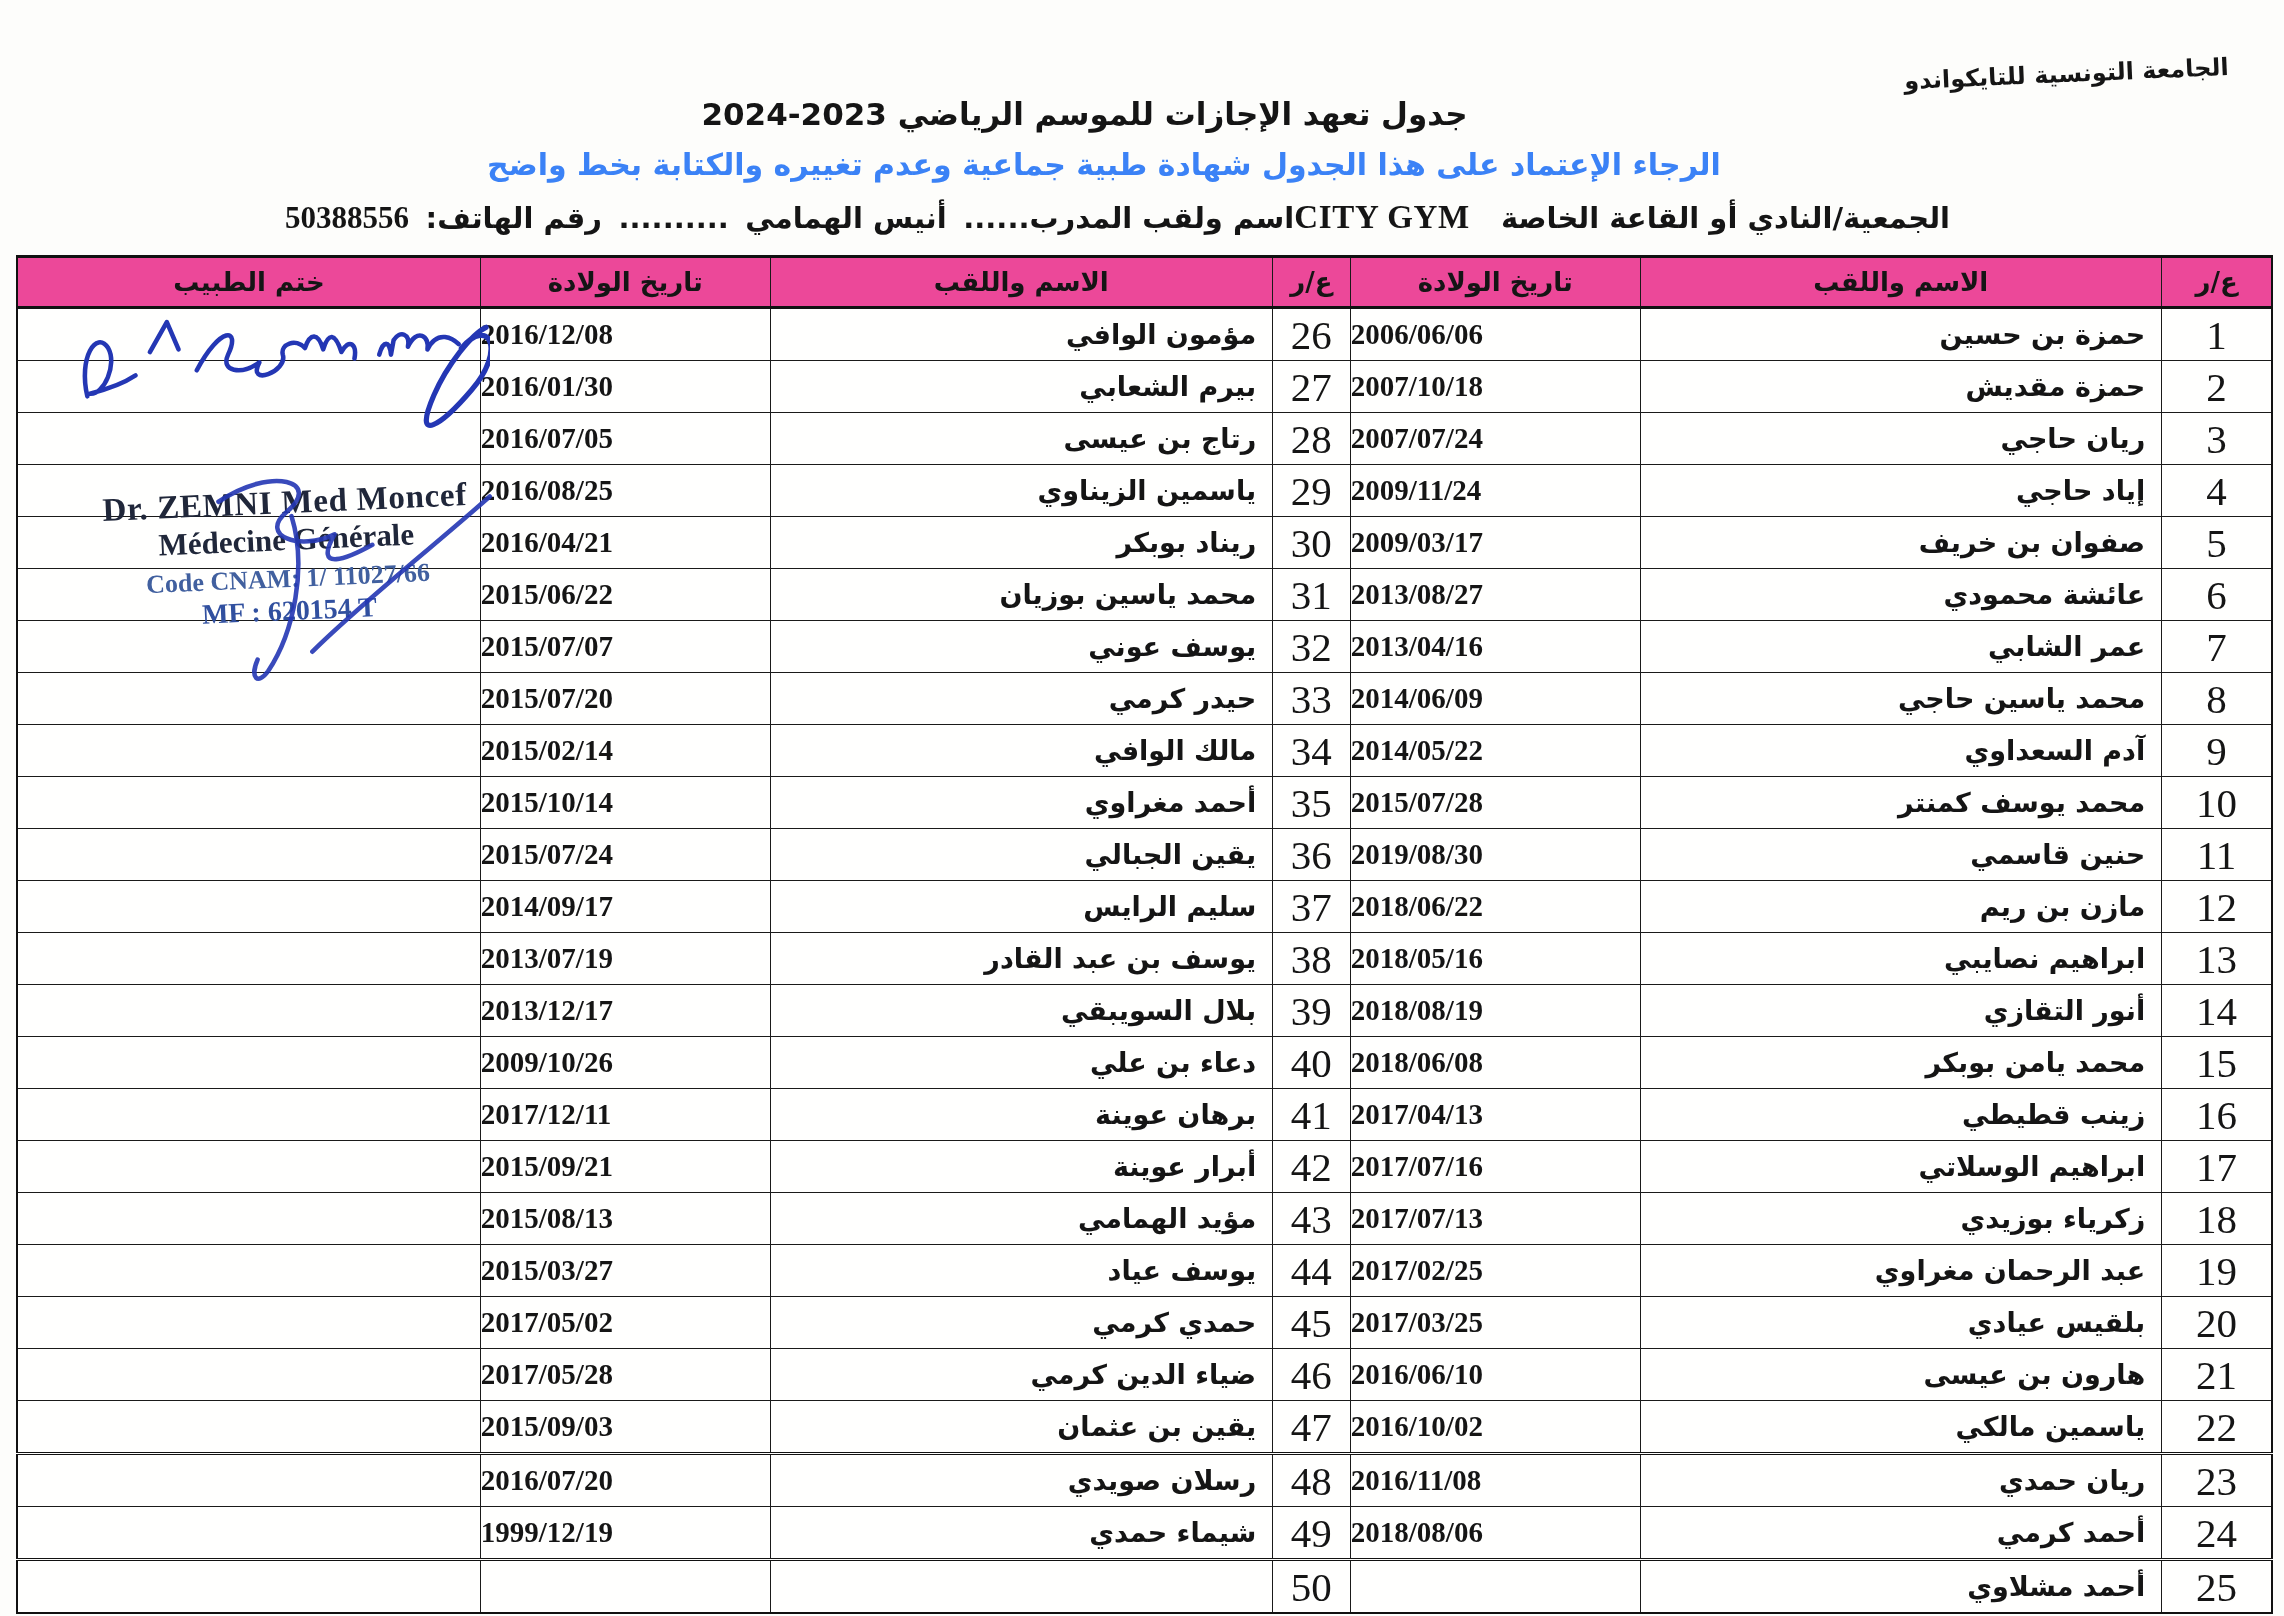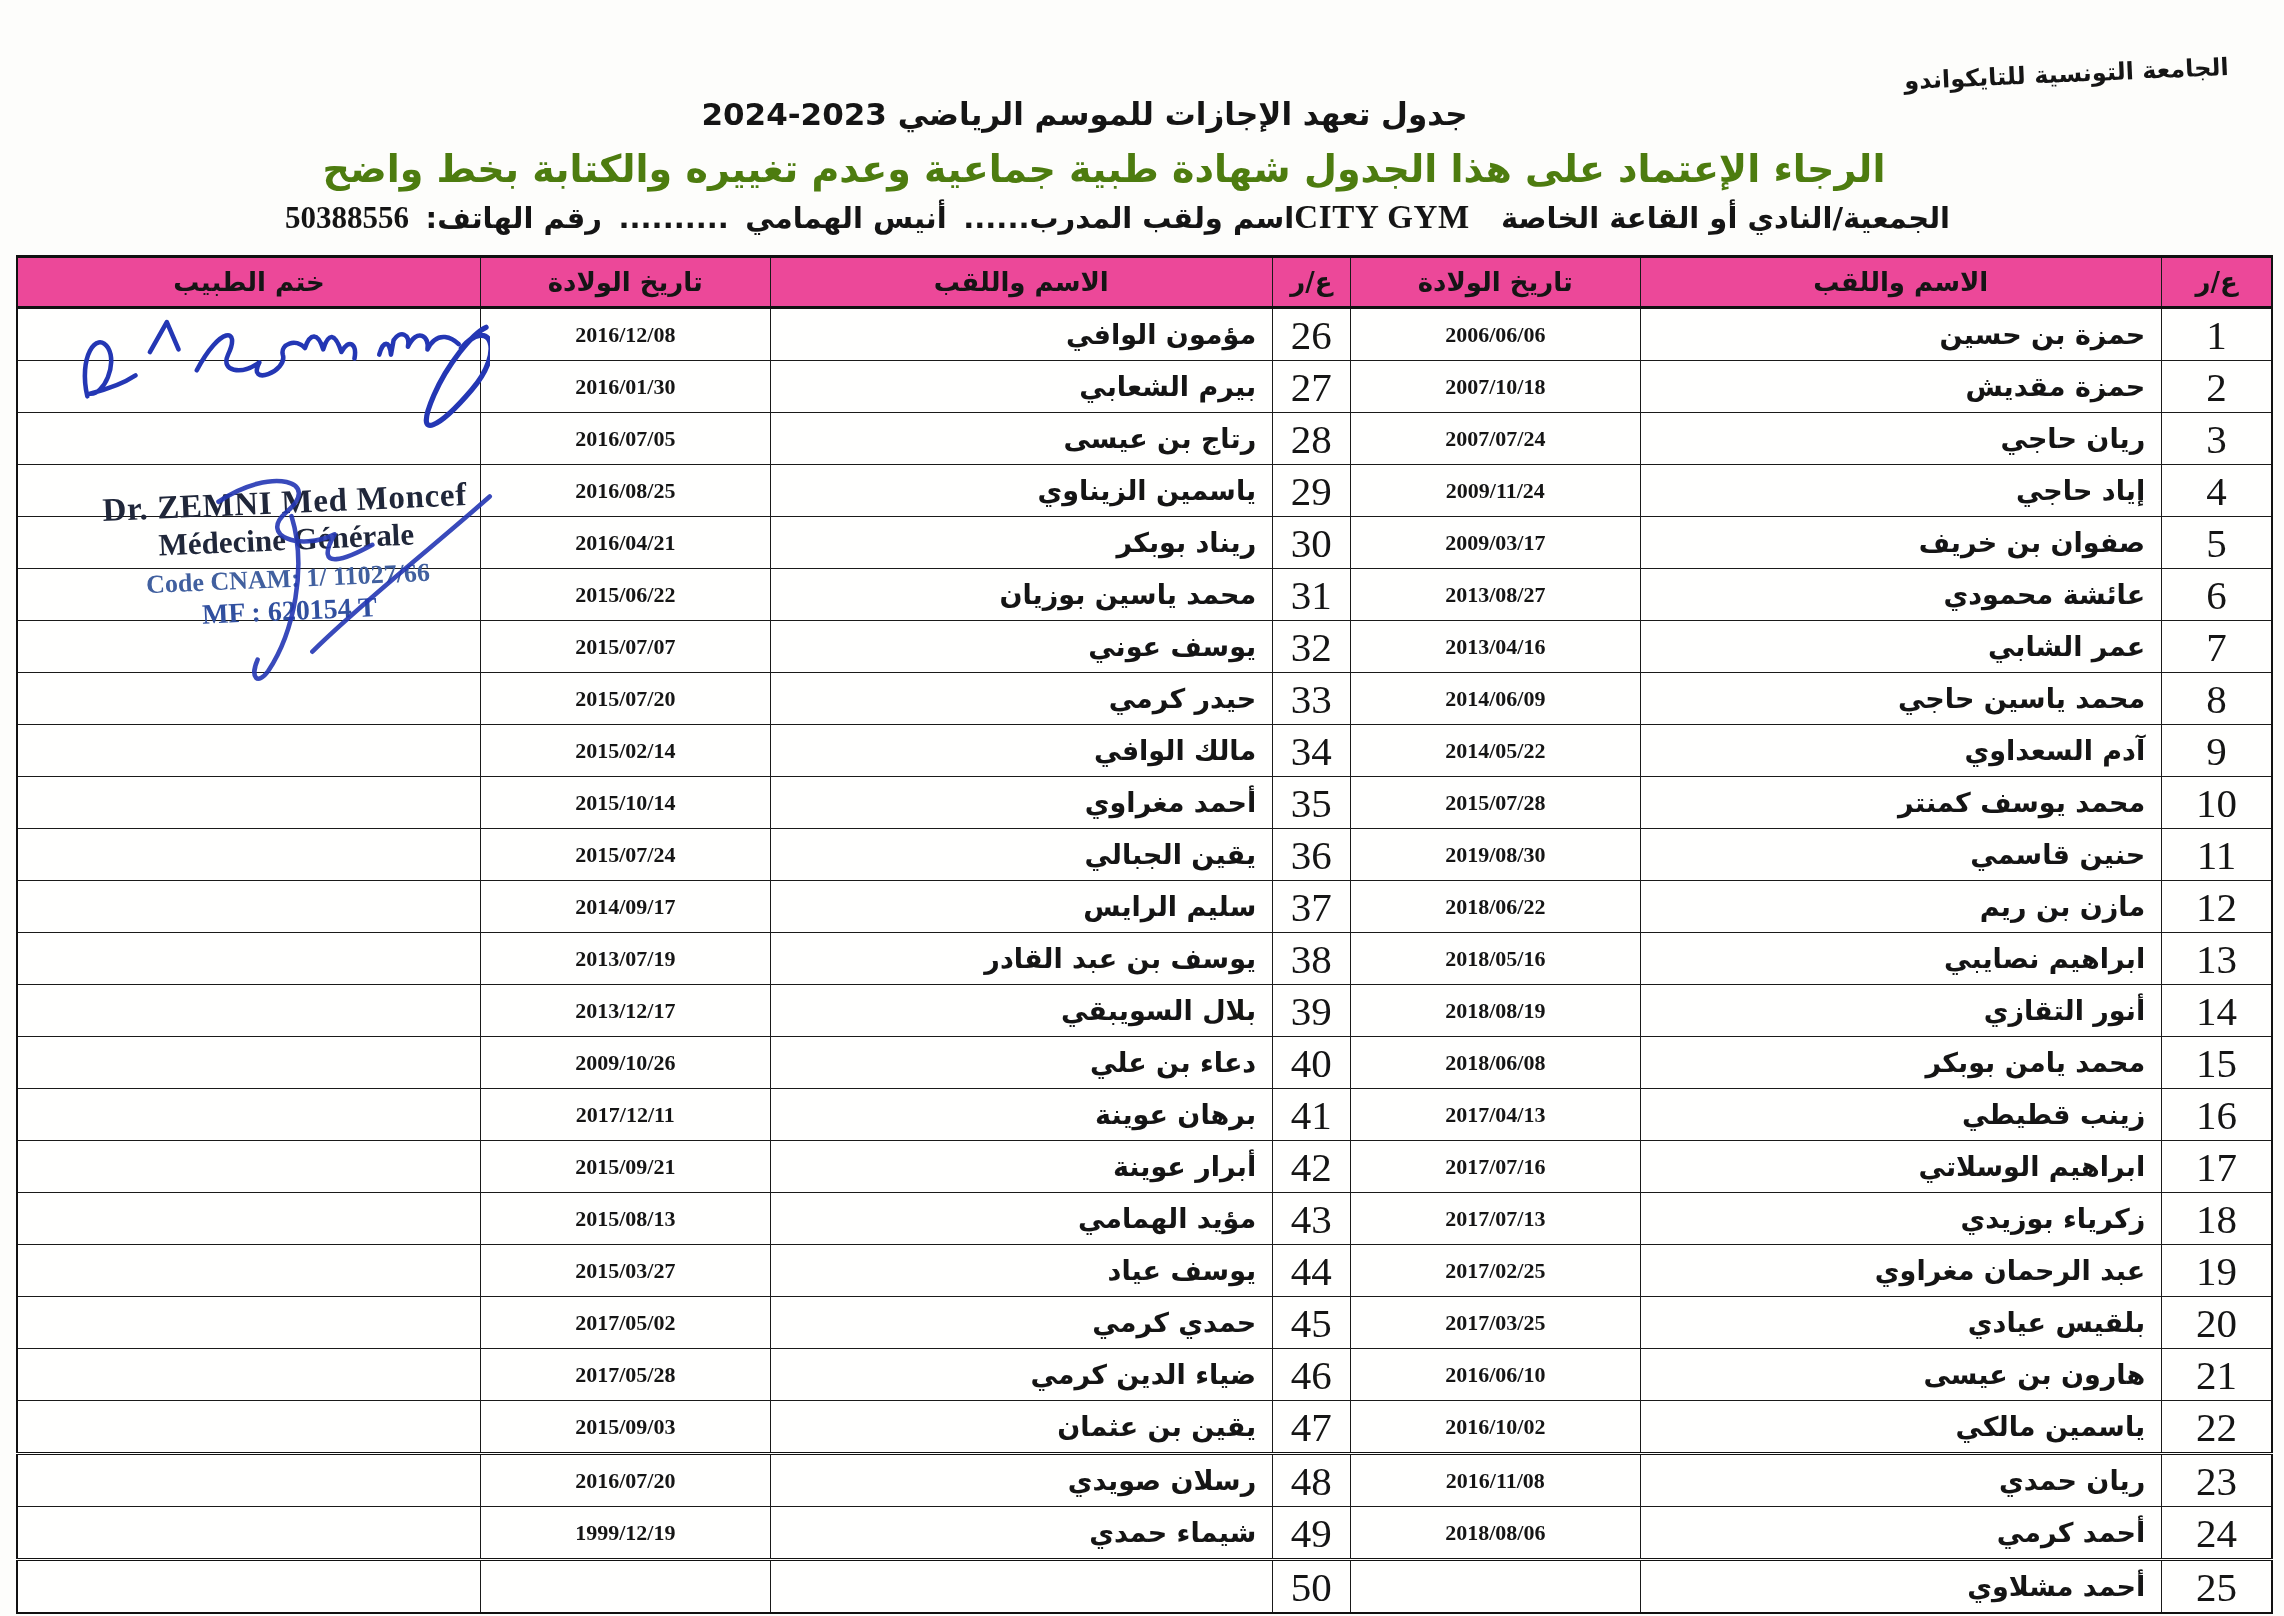--- a/index.html
+++ b/index.html
@@ -20,22 +20,22 @@
     letter-spacing:0.7px;
   }
   .title{
     position:absolute;top:96px;left:0;width:2169px;
     text-align:center;direction:rtl;
     font-size:31px;font-weight:bold;
   }
   .warning{
     position:absolute;top:147px;left:0;width:2208px;
     text-align:center;direction:rtl;
-    font-size:38px;font-weight:bold;
-    color:#4d7c0f;
+    font-size:30px;font-weight:bold;
+    color:#3b82f6;
   }
   .info-line{
     position:absolute;top:199px;left:371px;right:334px;
     direction:rtl;display:flex;justify-content:space-between;align-items:baseline;
     font-size:29px;font-weight:bold;white-space:nowrap;
   }
   .info-club{display:flex;align-items:baseline;gap:31px;}
   .city-gym{direction:ltr;font-family:Liberation Serif, serif;font-size:33px;letter-spacing:0.7px;}
   .info-coach span{margin-left:6.5px;}
   .phone-value{direction:ltr;unicode-bidi:embed;font-family:"Liberation Serif",serif;font-size:31px;}
@@ -50,21 +50,21 @@
   .roster thead th{
     background:#ec4899;height:48px;
     font-size:26px;font-weight:bold;
     border-top:3.3px solid #111;border-bottom:3.3px solid #111;
     text-align:center;
   }
   .roster tbody td{height:51px;background:#fffffe;}
   .roster tr.heavy-top td{border-top:3.9px double #111;}
   td.num{font-family:"Liberation Serif",serif;font-weight:normal;font-size:41px;text-align:center;}
   td.name{font-size:27px;font-weight:bold;text-align:right;padding-right:15.6px;}
-  td.dob{font-family:"Liberation Serif",serif;font-weight:bold;font-size:22px;text-align:center;direction:ltr;}
+  td.dob{font-family:"Liberation Serif",serif;font-weight:bold;font-size:29px;text-align:left;direction:ltr;}
   td.stampcell{background:#fefefd;}
   
   .sig-top{position:absolute;left:73px;top:292px;width:417px;height:150px;z-index:5;}
   .stamp-block{
     position:absolute;left:98px;top:483px;width:378px;z-index:4;
     text-align:center;transform:rotate(-2.5deg);
     font-family:"Liberation Serif",serif;font-weight:bold;
     color:#20273a;line-height:1.18;
   }
   .stamp-line1{font-size:33px;letter-spacing:0.7px;}

